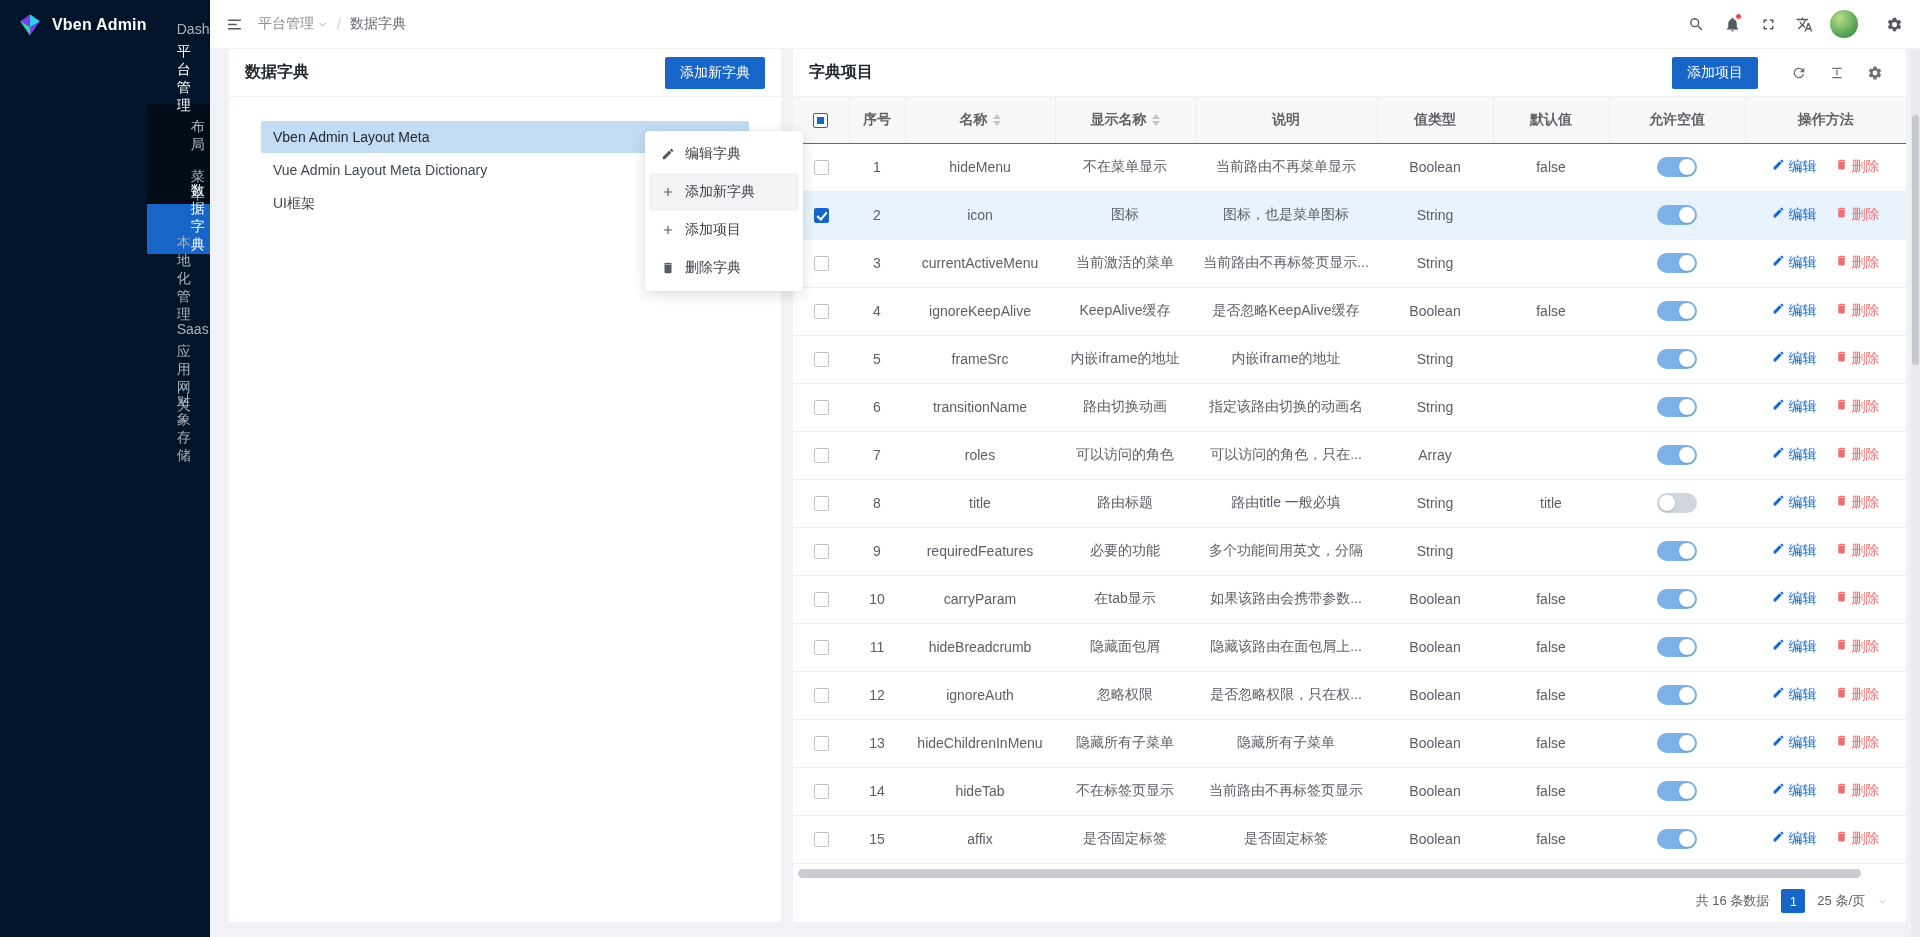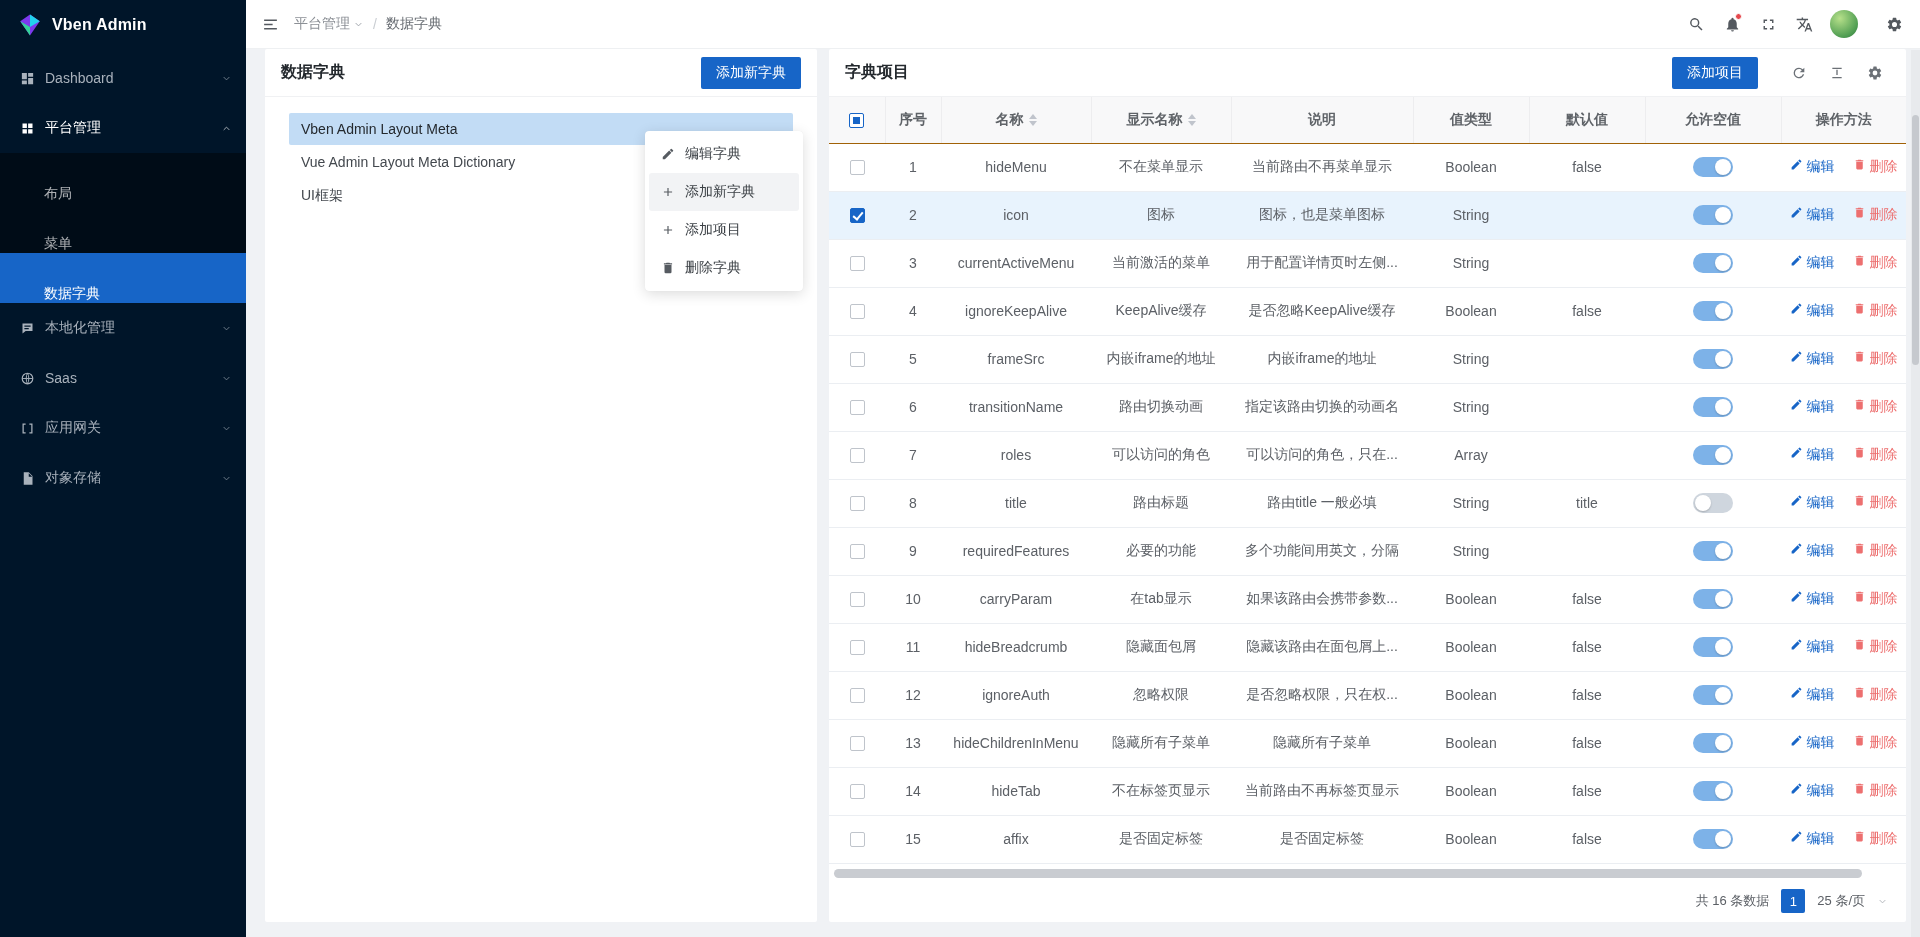--- a/index.html
+++ b/index.html
@@ -6,21 +6,21 @@
     --primary:#1765c7; --danger:#ed6f6f; --toggle-on:#7db2e8; --toggle-off:#cfd6de;
     --sidebar-bg:#001529; --sidebar-sub-bg:#000c17; --row-selected-bg:#e8f3fd;
     --item-selected-bg:#c2dcf5; --content-bg:#f0f2f5;
   }
   *{box-sizing:border-box}
   html,body{width:1920px;height:937px}
   body{margin:0;font-family:"Liberation Sans","DejaVu Sans",sans-serif;overflow:hidden;font-size:14px;color:#333;background:#fff}
   .app{display:flex;width:100%;height:100%}
   .ico{display:inline-block;vertical-align:middle}
   
-  .sidebar{width:246px;background:var(--sidebar-bg);flex-shrink:0;display:flex;flex-direction:column}
+  .sidebar{width:210px;background:var(--sidebar-bg);flex-shrink:0;display:flex;flex-direction:row}
   .logo{height:49px;display:flex;align-items:center;gap:9px;padding-left:17px;cursor:pointer}
   .logo-mark{width:26px;height:26px}
   .logo-text{color:#fff;font-size:16px;font-weight:700;letter-spacing:.2px}
   .menu{flex:1;padding-top:4px;overflow:hidden}
   .menu-item{height:50px;display:flex;align-items:center;gap:10px;padding:0 14px 0 20px;color:#a9b2bc;font-size:14px;cursor:pointer}
   .menu-item .ico{width:15px;height:15px}
   .menu-item .chev{width:11px;height:11px;margin-left:auto;opacity:.7}
   .menu-item.open{color:#fff}
   .submenu{background:var(--sidebar-sub-bg)}
   .submenu-item{height:50px;display:flex;align-items:flex-end;padding-left:44px;color:rgba(255,255,255,.68);font-size:14px;cursor:pointer}
@@ -40,21 +40,21 @@
   .avatar{width:28px;height:28px;border-radius:50%;margin:0 8px;background:radial-gradient(circle at 35% 30%,#b6e08a,#4f9d52 70%,#2e6f3a);cursor:pointer;flex-shrink:0}
   .icon-btn.settings{margin-left:10px}
   
   .content{flex:1;display:flex;gap:12px;background:var(--content-bg);padding:0 14px 15px 19px;min-height:0}
   .card{background:#fff;border-radius:2px;display:flex;flex-direction:column;min-height:0}
   .dict-card{width:552px;flex-shrink:0}
   .items-card{flex:1;min-width:0}
   .card-header{height:48px;display:flex;align-items:center;justify-content:space-between;padding:0 16px;border-bottom:1px solid #f0f1f3;flex-shrink:0}
   .card-title{font-size:16px;font-weight:600;color:#24292e;margin:0}
   .btn-primary{height:32px;padding:0 15px;background:var(--primary);color:#fff;border:none;border-radius:2px;font-size:14px;cursor:pointer;font-family:inherit}
-  .dict-list{list-style:none;margin:8px;padding:8px 16px}
+  .dict-list{list-style:none;margin:16px;padding:8px 16px}
   .dict-item{height:32px;line-height:32px;padding:0 12px;font-size:14px;color:#43484e;border-radius:2px;cursor:pointer;white-space:nowrap;overflow:hidden;text-overflow:ellipsis;margin-bottom:1px}
   .dict-item.selected{background:var(--item-selected-bg);color:#24292e}
   .toolbar{display:flex;align-items:center}
   .toolbar .btn-primary{margin-right:18px}
   .tool-btn{width:30px;height:30px;border:none;background:transparent;color:#6b7076;display:flex;align-items:center;justify-content:center;cursor:pointer;margin-left:8px;padding:0}
   .tool-btn .ico{width:16px;height:16px}
   
   .table-wrap{flex:1;overflow:hidden}
   table{width:100%;border-collapse:collapse;table-layout:fixed}
   th{height:46px;background:#f8f8f9;font-size:14px;font-weight:600;color:#5f6368;border-bottom:1px solid #a16207;border-right:1px solid #ededef;text-align:center;padding:0 8px;white-space:nowrap}
@@ -352,21 +352,21 @@
                         <path fill="currentColor" d="M6 19a2 2 0 0 0 2 2h8a2 2 0 0 0 2-2V7H6v12zM19 4h-3.5l-1-1h-5l-1 1H5v2h14V4z"></path>
                       </svg>
                       <span>删除</span>
                     </a></td>
                 </tr>
                 <tr class="">
                   <td><span class="cb"></span></td>
                   <td>3</td>
                   <td>currentActiveMenu</td>
                   <td>当前激活的菜单</td>
-                  <td>用于配置详情页时左侧...</td>
+                  <td>当前路由不再标签页显示...</td>
                   <td>String</td>
                   <td></td>
                   <td><span class="switch"></span></td>
                   <td><a class="op edit">
                       <svg viewBox="0 0 24 24" class="ico ">
                         <path fill="currentColor" d="M3 17.25V21h3.75L17.81 9.94l-3.75-3.75L3 17.25zM20.71 7.04a1 1 0 0 0 0-1.41l-2.34-2.34a1 1 0 0 0-1.41 0l-1.83 1.83 3.75 3.75 1.83-1.83z"></path>
                       </svg>
                       <span>编辑</span>
                     </a><a class="op del">
                       <svg viewBox="0 0 24 24" class="ico ">

